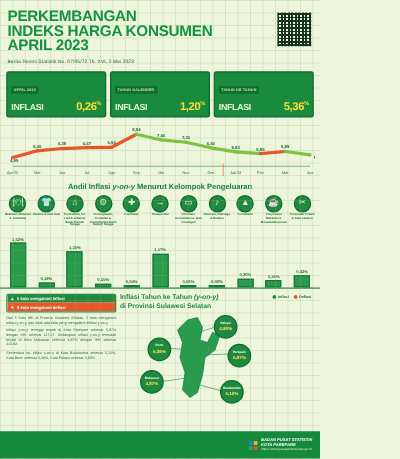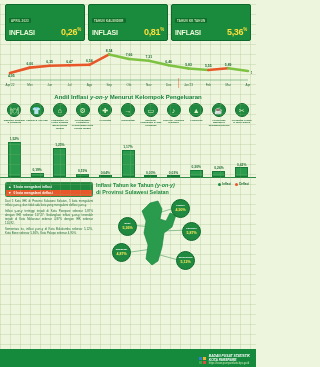--- a/index.html
+++ b/index.html
@@ -116,34 +116,43 @@
   .lb { width:3px; height:3px; }
   .foot-txt { color:#fff; font-size:3.3px; font-weight:bold; line-height:4.1px; font-style:italic; }
   .foot-url { color:#cfe9b8; font-size:2.6px; font-style:normal; font-weight:normal; }
 </style>
 </head>
 <body>
 
 <div class="page">
   <div class="grid-bg"></div>
 
+  <div class="header">
+    <div class="title">
+      <div>PERKEMBANGAN</div>
+      <div>INDEKS HARGA KONSUMEN</div>
+      <div>APRIL 2023</div>
+    </div>
+    <div class="subtitle">Berita Resmi Statistik No. 07/05/72 Th. XVI, 2 Mei 2023</div>
+    <div class="qr"></div>
+  </div>
 
   <div class="stats">
     <div class="stat">
       <span class="stat-tag">APRIL 2023</span>
       <div class="stat-row">
         <span class="stat-label">INFLASI</span>
         <span class="stat-val"><span>0,26</span><sup>%</sup></span>
       </div>
     </div>
     <div class="stat">
       <span class="stat-tag">TAHUN KALENDER</span>
       <div class="stat-row">
         <span class="stat-label">INFLASI</span>
-        <span class="stat-val"><span>0,81</span><sup>%</sup></span>
+        <span class="stat-val"><span>1,20</span><sup>%</sup></span>
       </div>
     </div>
     <div class="stat">
       <span class="stat-tag">TAHUN KE TAHUN</span>
       <div class="stat-row">
         <span class="stat-label">INFLASI</span>
         <span class="stat-val"><span>5,36</span><sup>%</sup></span>
       </div>
     </div>
   </div>

